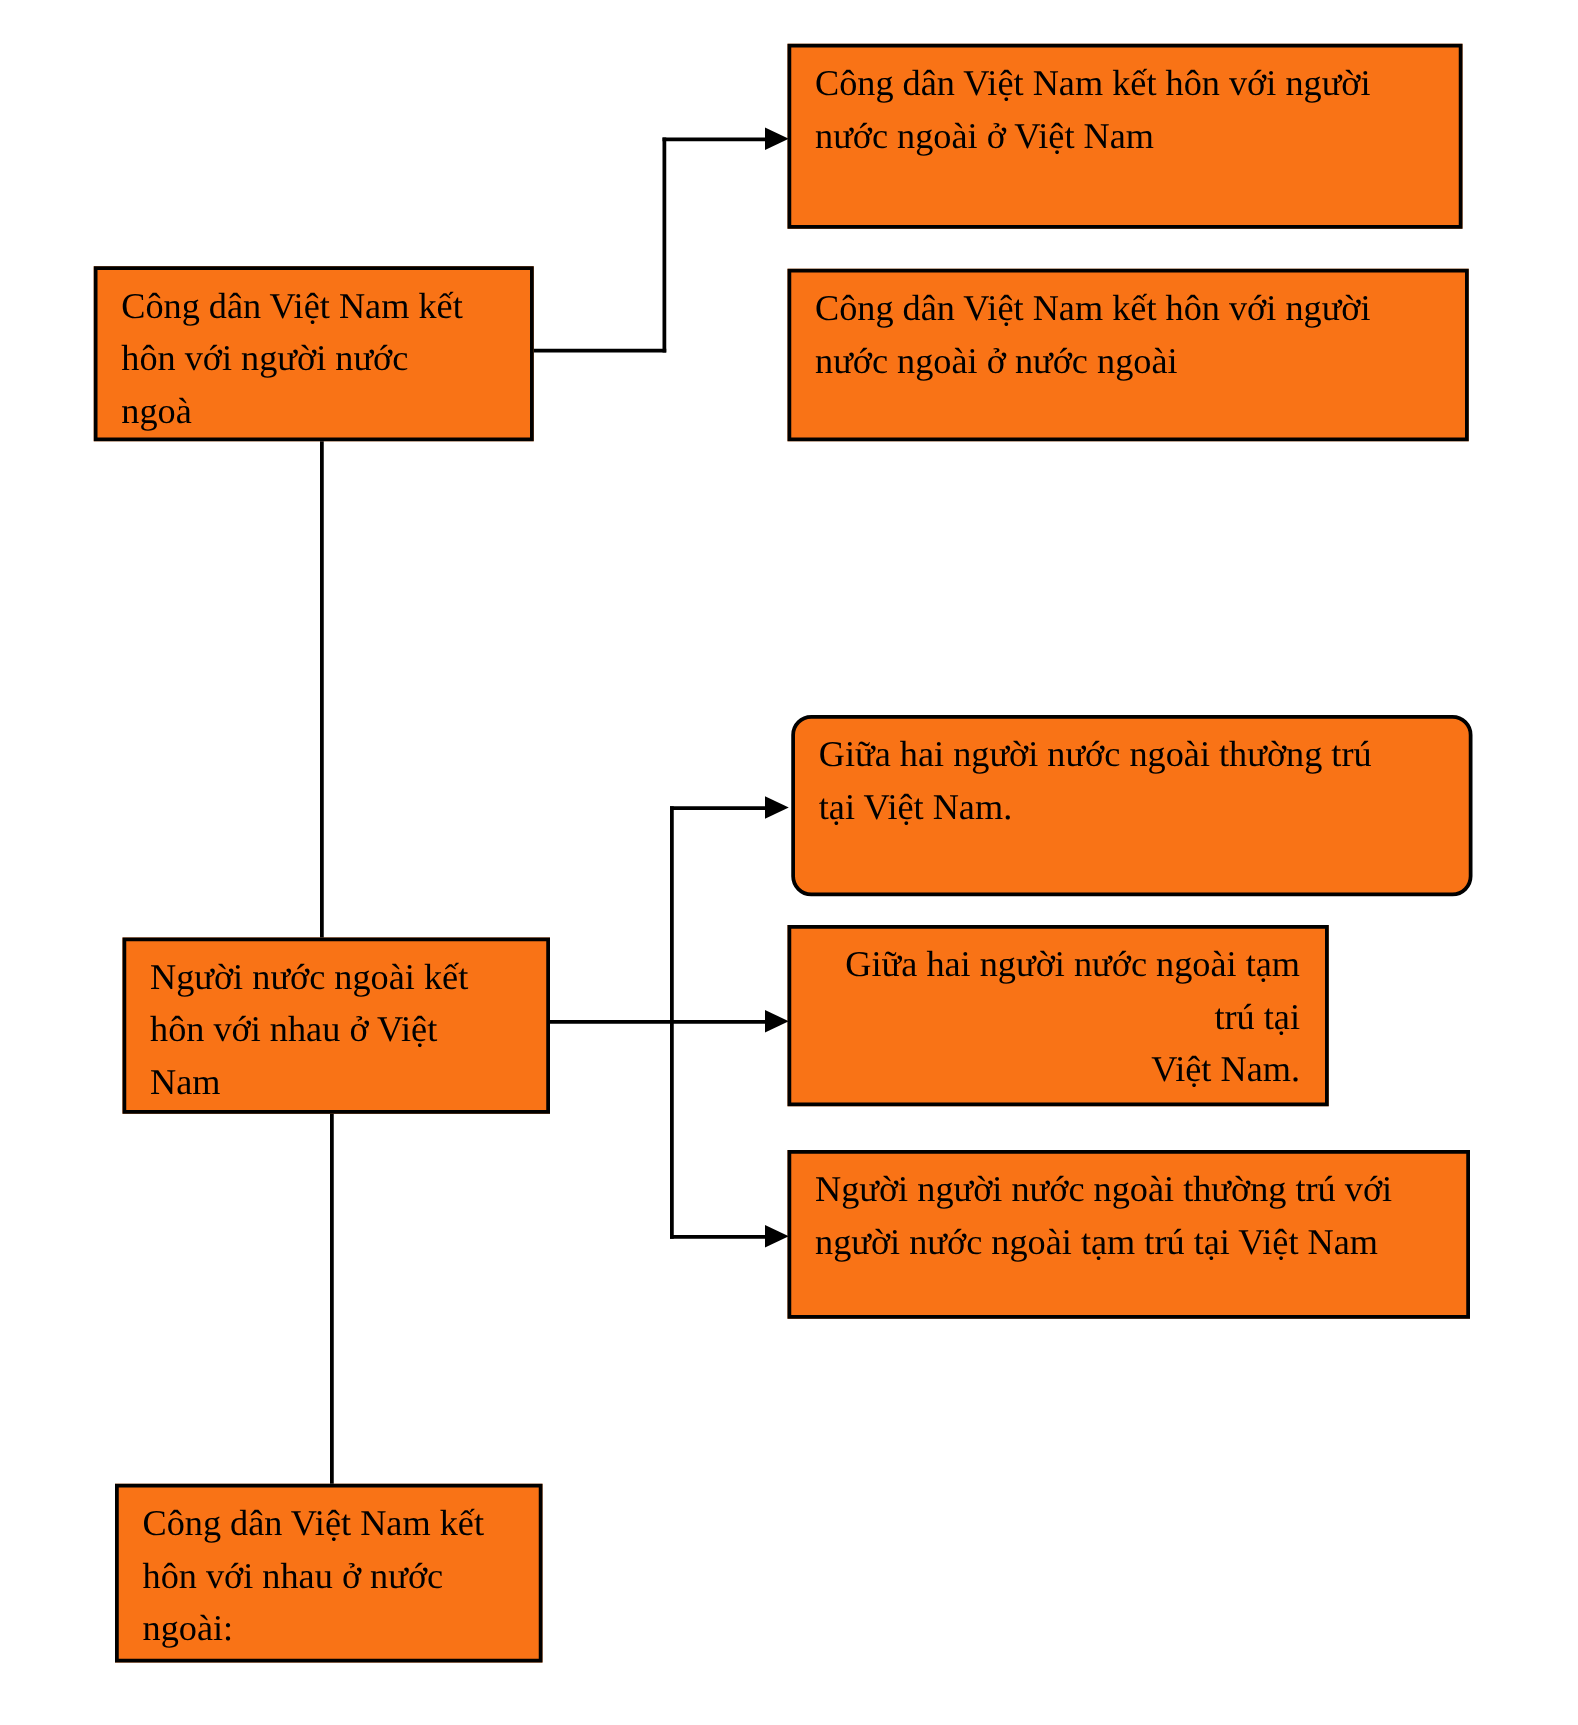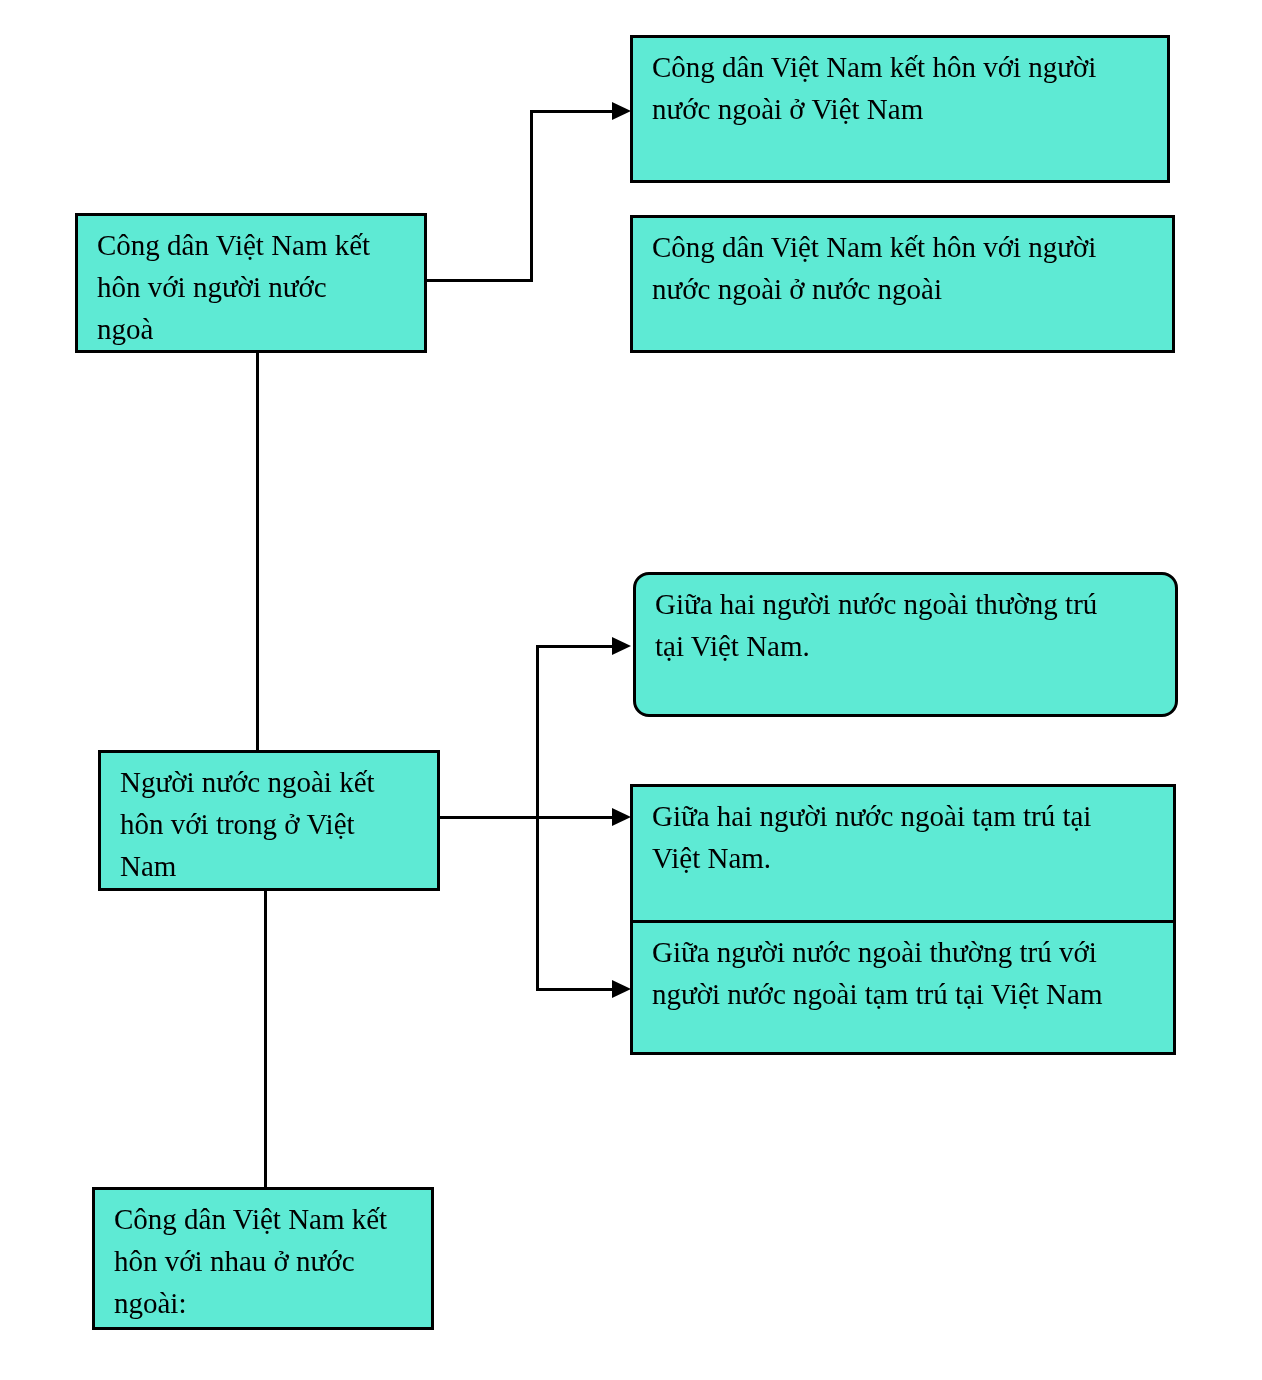--- a/index.html
+++ b/index.html
@@ -7,21 +7,21 @@
     position:relative;
     width:1262px;height:1380px;
     background:#ffffff;
     font-family:"Liberation Serif","DejaVu Serif",serif;
     color:#000;
     overflow:hidden;
   }
   .node{
     position:absolute;
     box-sizing:border-box;
-    background:#5eead4;
+    background:#f97316;
     border:3px solid #000;
     font-size:29px;
     line-height:42px;
     padding:8px 20px 8px 19px;
     white-space:pre-line;
   }
   .line{position:absolute;background:#000;}
   .arrow{
     position:absolute;width:0;height:0;
     border-top:9px solid transparent;
@@ -32,41 +32,41 @@
 </head>
 <body>
 
 <div class="canvas">
 
   <div class="node" style="left:75px;top:213px;width:352px;height:140px;">Công dân Việt Nam kết
 hôn với người nước
 ngoà</div>
 
   <div class="node" style="left:98px;top:750px;width:342px;height:141px;">Người nước ngoài kết
-hôn với trong ở Việt
+hôn với nhau ở Việt
 Nam</div>
 
   <div class="node" style="left:92px;top:1187px;width:342px;height:143px;">Công dân Việt Nam kết
 hôn với nhau ở nước
 ngoài:</div>
 
   <div class="node" style="left:630px;top:35px;width:540px;height:148px;">Công dân Việt Nam kết hôn với người
 nước ngoài ở Việt Nam</div>
 
   <div class="node" style="left:630px;top:215px;width:545px;height:138px;z-index:1;">Công dân Việt Nam kết hôn với người
 nước ngoài ở nước ngoài</div>
 
 
   <div class="node" style="left:633px;top:572px;width:545px;height:145px;border-radius:16px;">Giữa hai người nước ngoài thường trú
 tại Việt Nam.</div>
 
-  <div class="node" style="left:630px;top:784px;width:546px;height:145px;">Giữa hai người nước ngoài tạm trú tại
+  <div class="node" style="left:630px;top:740px;width:433px;height:145px;text-align:right;">Giữa hai người nước ngoài tạm trú tại
 Việt Nam.</div>
 
-  <div class="node" style="left:630px;top:920px;width:546px;height:135px;">Giữa người nước ngoài thường trú với
+  <div class="node" style="left:630px;top:920px;width:546px;height:135px;">Người người nước ngoài thường trú với
 người nước ngoài tạm trú tại Việt Nam</div>
 
   <div class="line" style="left:427px;top:279px;width:106px;height:3px;"></div>
   <div class="line" style="left:530px;top:110px;width:3px;height:172px;"></div>
   <div class="line" style="left:530px;top:110px;width:86px;height:3px;"></div>
   <div class="arrow" style="left:612px;top:102px;"></div>
 
   <div class="line" style="left:256px;top:353px;width:3px;height:397px;"></div>
 
   <div class="line" style="left:440px;top:816px;width:176px;height:3px;"></div>

